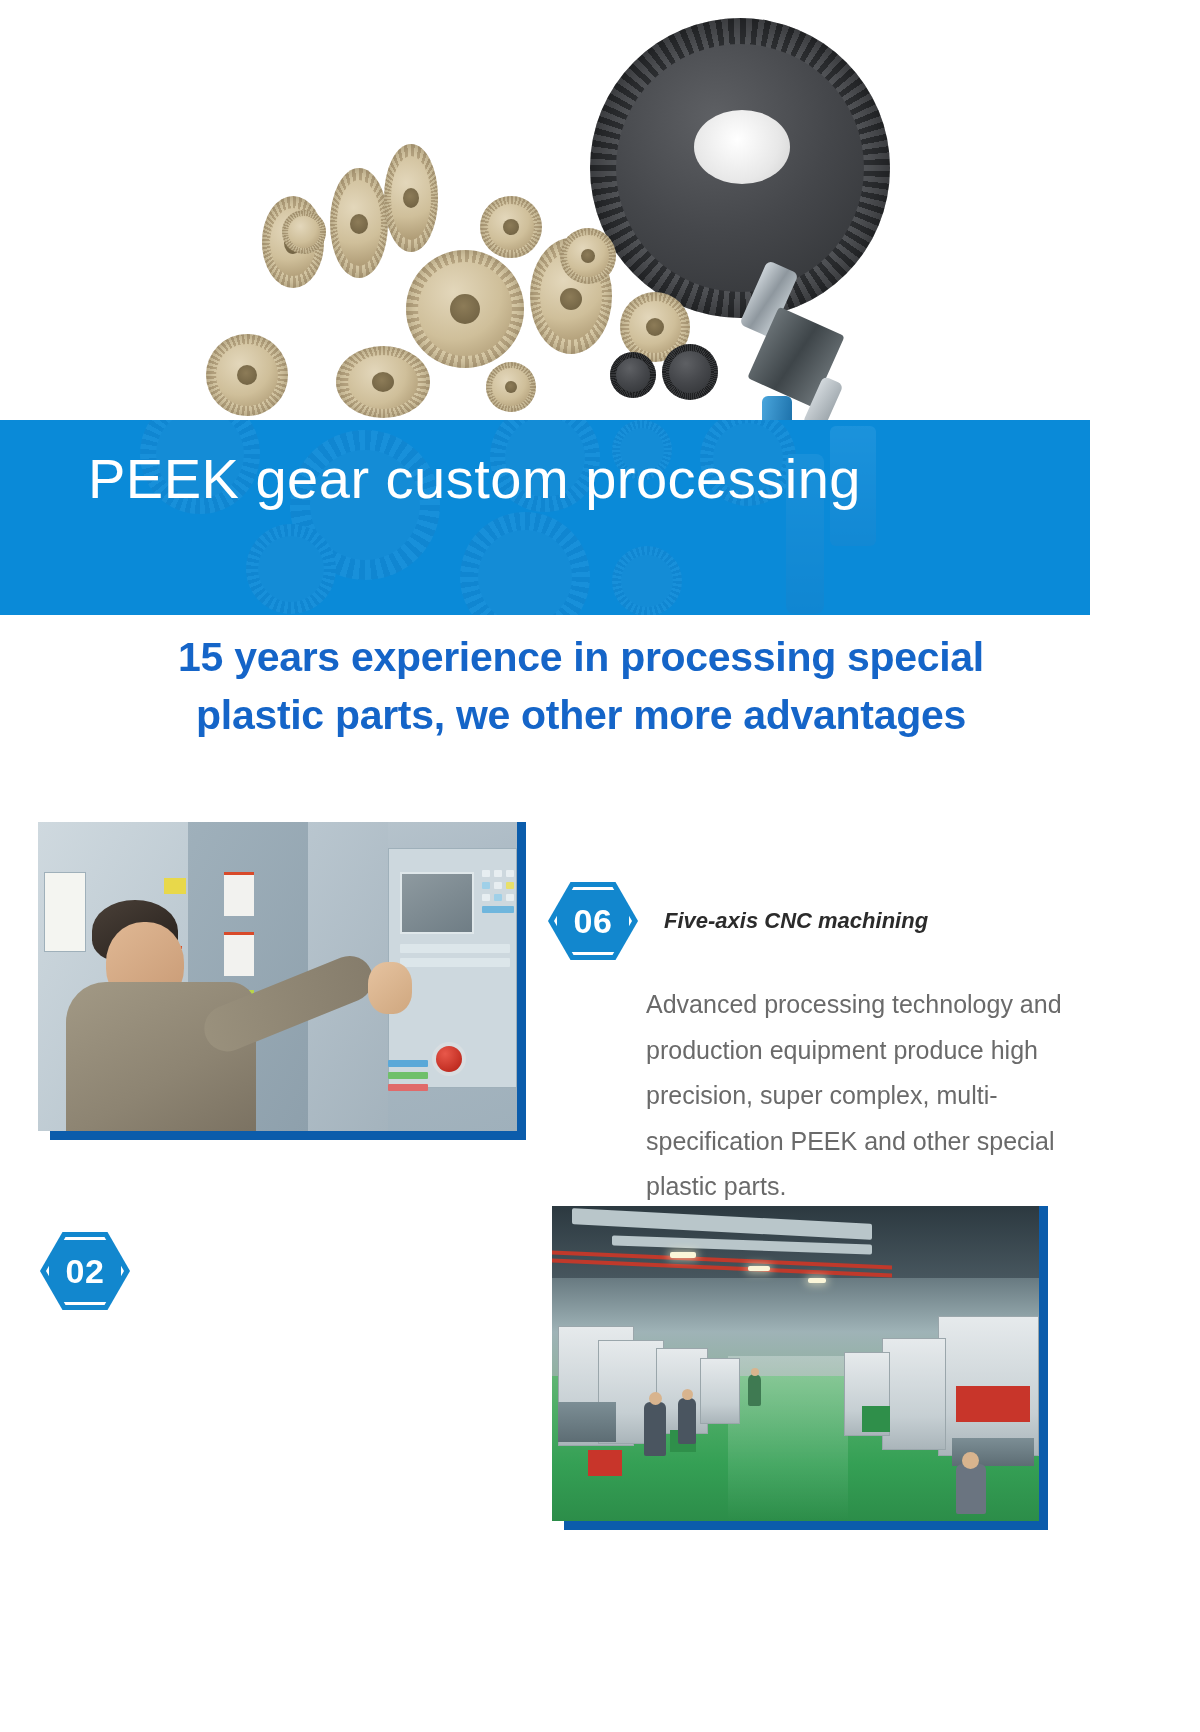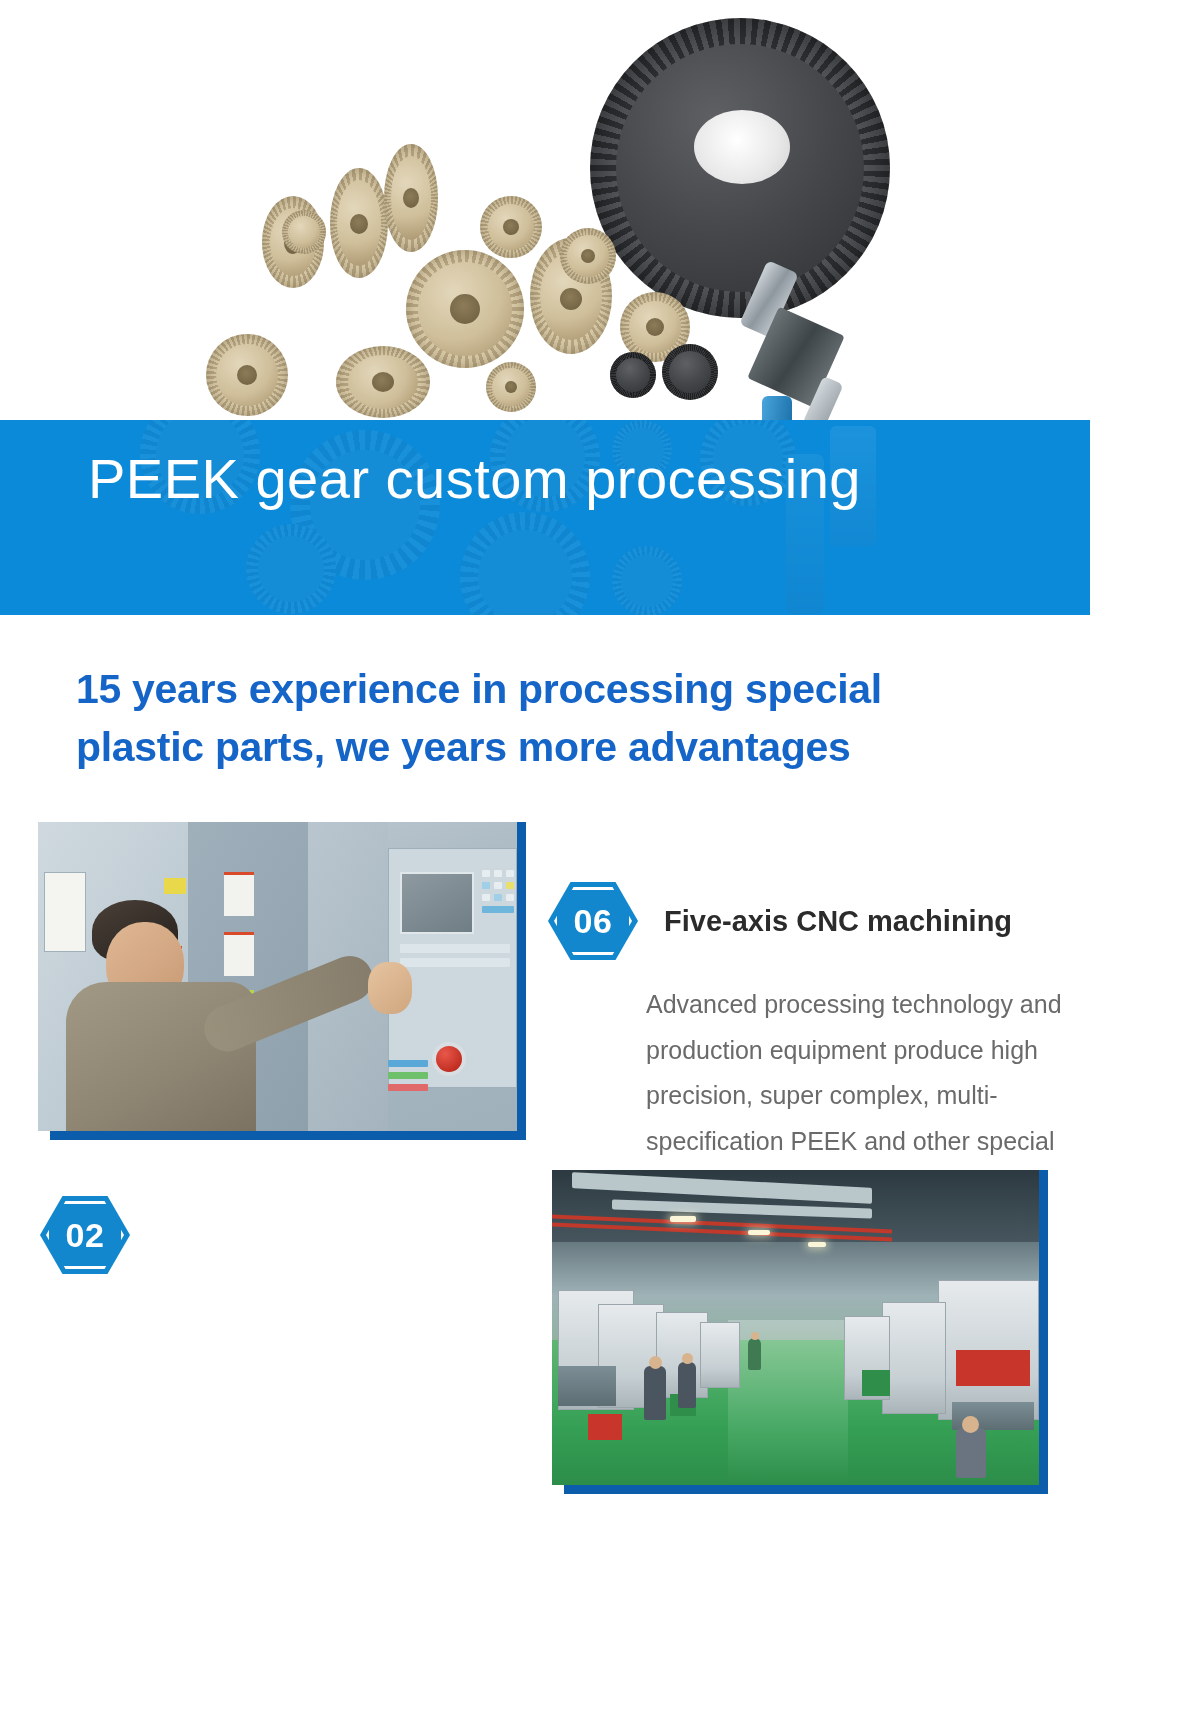--- a/index.html
+++ b/index.html
@@ -139,27 +139,28 @@
     font-size: 30px;
     font-weight: 400;
     line-height: 1.2;
     white-space: nowrap;
   }
 
   
   .section-heading {
     position: absolute;
     left: 76px;
-    top: 660px;
+    top: 628px;
     width: 1010px;
     color: #1565c8;
     font-size: 41px;
     font-weight: bold;
     line-height: 1.42;
     letter-spacing: -0.3px;
+    text-align: center;
   }
 
   
   .feature-01 {
     position: absolute;
     left: 0;
     top: 822px;
     width: 1200px;
     height: 360px;
   }
@@ -312,40 +313,41 @@
     align-items: center;
     justify-content: center;
     color: #ffffff;
     font-size: 34px;
     font-weight: bold;
     letter-spacing: 0.5px;
   }
 
   .feature-title {
     color: #2b2b2b;
-    font-size: 29px;
+    font-size: 22px;
     font-weight: bold;
     line-height: 1.2;
     white-space: nowrap;
+    font-style: italic;
   }
 
   .feature-body {
     margin-top: 22px;
     color: #6a6a6a;
     font-size: 25px;
     line-height: 1.82;
     font-weight: 400;
   }
   .feature-body-01 { padding-left: 98px; }
 
   
   .feature-02 {
     position: absolute;
     left: 0;
-    top: 1164px;
+    top: 1200px;
     width: 1200px;
     height: 532px;
   }
 
   .feature-text-02 {
     position: absolute;
     left: 40px;
     top: 32px;
     width: 500px;
   }
@@ -531,21 +533,21 @@
           </div>
         <div class="bgear" style="left:786px; top:34px; width:38px; height:160px; border-radius:8px; background:linear-gradient(180deg,#3ba0e0,#1f7fc4);"></div>
         <div class="bgear" style="left:830px; top:6px; width:46px; height:120px; border-radius:6px; background:linear-gradient(180deg,#46a8e6,#2686cc);"></div>
       </div>
       <div class="banner-title">PEEK gear custom processing</div>
     </div>
   </div>
 
   <div class="section-heading">
     <div>15 years experience in processing special</div>
-    <div>plastic parts, we years more advantages</div>
+    <div>plastic parts, we other more advantages</div>
   </div>
 
   <div class="feature-01">
 
     <div class="photo-frame photo-01">
       <div class="img">
         <div class="cnc-cab" style="left:0; top:0; width:150px; height:309px; background:linear-gradient(120deg,#cfd9df,#b4c2cb);"></div>
         <div class="cnc-cab" style="left:150px; top:0; width:120px; height:309px; background:linear-gradient(120deg,#9fb0bb,#8ea0ac);"></div>
         <div class="cnc-cab" style="left:270px; top:0; width:80px; height:309px; background:linear-gradient(120deg,#b9c6cf,#a4b3bd);"></div>
         <div class="cnc-panel" style="left:350px; top:26px; width:129px; height:240px;"></div>

